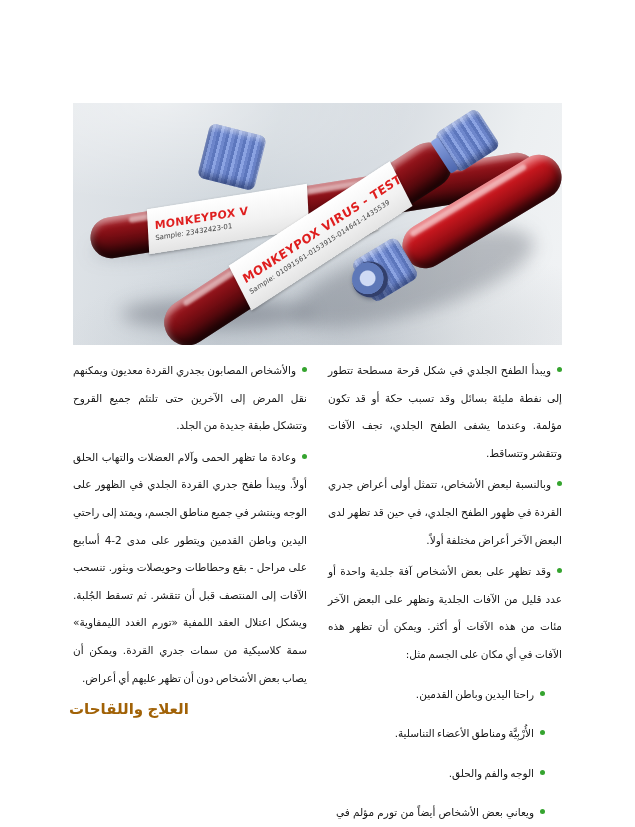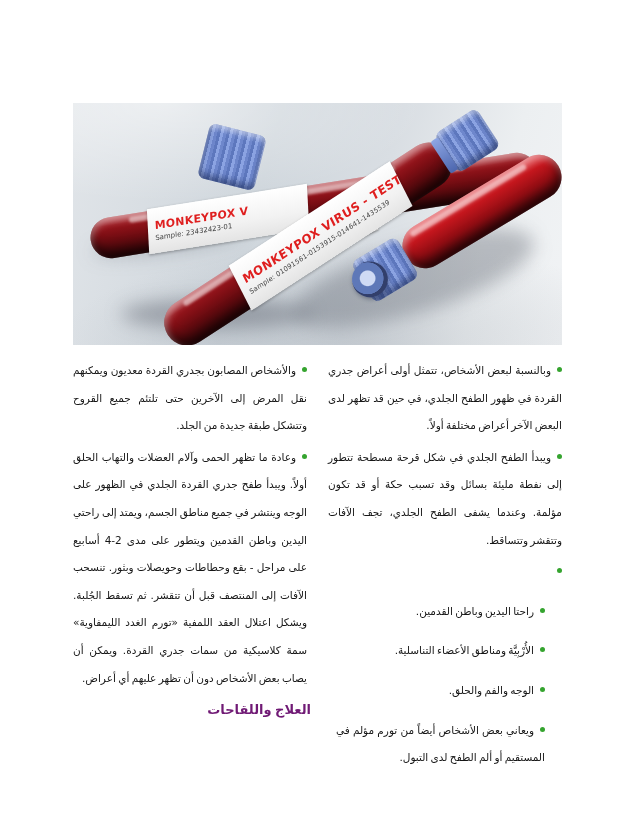--- a/index.html
+++ b/index.html
@@ -58,21 +58,21 @@
        box-shadow:0 2px 4px rgba(20,30,60,.4);}
 
   
   .columns{position:absolute;right:69px;top:353px;width:497px;display:flex;gap:13px;direction:rtl;}
   .col{width:242px;direction:rtl;text-align:justify;color:#161616;
        font-size:10.5px;line-height:27.6px;word-spacing:-1px;}
   .para{margin:4px;}
   .dot{display:inline-block;width:5px;height:5px;border-radius:50%;background:#35a42f;
        margin-left:6px;vertical-align:2px;}
   .subitem{padding-right:9px;margin:12px;}
-  .heading{margin:1px 0 0;color:#701a75;font-weight:bold;font-size:13px;text-align:right;line-height:27px;}
+  .heading{margin:1px 0 0;color:#a16207;font-weight:bold;font-size:15px;text-align:left;line-height:27px;}
 </style>
 </head>
 <body>
 
 <div class="page">
 
   <div class="photo">
     <div class="shadow sh3"></div>
     <div class="shadow sh2"></div>
     <div class="shadow sh1"></div>
@@ -101,23 +101,23 @@
       <div class="label label-front">
         <div class="lt">MONKEYPOX VIRUS - TEST</div>
         <div class="ls">Sample: 01091561-0153915-014641-1435539</div>
       </div>
     </div>
   </div>
 
   <div class="columns">
 
     <div class="col">
+      <p class="para"><span class="dot"></span><span>ويبدأ الطفح الجلدي في شكل قرحة مسطحة تتطور إلى نفطة مليئة بسائل وقد تسبب حكة أو قد تكون مؤلمة. وعندما يشفى الطفح الجلدي، تجف الآفات وتتقشر وتتساقط.</span></p>
       <p class="para"><span class="dot"></span><span>وبالنسبة لبعض الأشخاص، تتمثل أولى أعراض جدري القردة في ظهور الطفح الجلدي، في حين قد تظهر لدى البعض الآخر أعراض مختلفة أولاً.</span></p>
-      <p class="para"><span class="dot"></span><span>ويبدأ الطفح الجلدي في شكل قرحة مسطحة تتطور إلى نفطة مليئة بسائل وقد تسبب حكة أو قد تكون مؤلمة. وعندما يشفى الطفح الجلدي، تجف الآفات وتتقشر وتتساقط.</span></p>
-      <p class="para"><span class="dot"></span></p>
+      <p class="para"><span class="dot"></span><span>وقد تظهر على بعض الأشخاص آفة جلدية واحدة أو عدد قليل من الآفات الجلدية وتظهر على البعض الآخر مئات من هذه الآفات أو أكثر. ويمكن أن تظهر هذه الآفات في أي مكان على الجسم مثل:</span></p>
       <div class="subitem"><span class="dot"></span><span>راحتا اليدين وباطن القدمين.</span></div>
       <div class="subitem"><span class="dot"></span><span>الأُرْبِيَّة ومناطق الأعضاء التناسلية.</span></div>
       <div class="subitem"><span class="dot"></span><span>الوجه والفم والحلق.</span></div>
       <p class="para subitem"><span class="dot"></span><span>ويعاني بعض الأشخاص أيضاً من تورم مؤلم في المستقيم أو ألم الطفح لدى التبول.</span></p>
     </div>
 
     <div class="col">
       <p class="para"><span class="dot"></span><span>والأشخاص المصابون بجدري القردة معديون ويمكنهم نقل المرض إلى الآخرين حتى تلتئم جميع القروح وتتشكل طبقة جديدة من الجلد.</span></p>
       <p class="para"><span class="dot"></span><span>وعادة ما تظهر الحمى وآلام العضلات والتهاب الحلق أولاً. ويبدأ طفح جدري القردة الجلدي في الظهور على الوجه وينتشر في جميع مناطق الجسم، ويمتد إلى راحتي اليدين وباطن القدمين ويتطور على مدى 2-4 أسابيع على مراحل - بقع وحطاطات وحويصلات وبثور. تنسحب الآفات إلى المنتصف قبل أن تتقشر. ثم تسقط الجُلبة. ويشكل اعتلال العقد اللمفية «تورم الغدد الليمفاوية» سمة كلاسيكية من سمات جدري القردة. ويمكن أن يصاب بعض الأشخاص دون أن تظهر عليهم أي أعراض.</span></p>
       <h3 class="heading">العلاج واللقاحات</h3>

